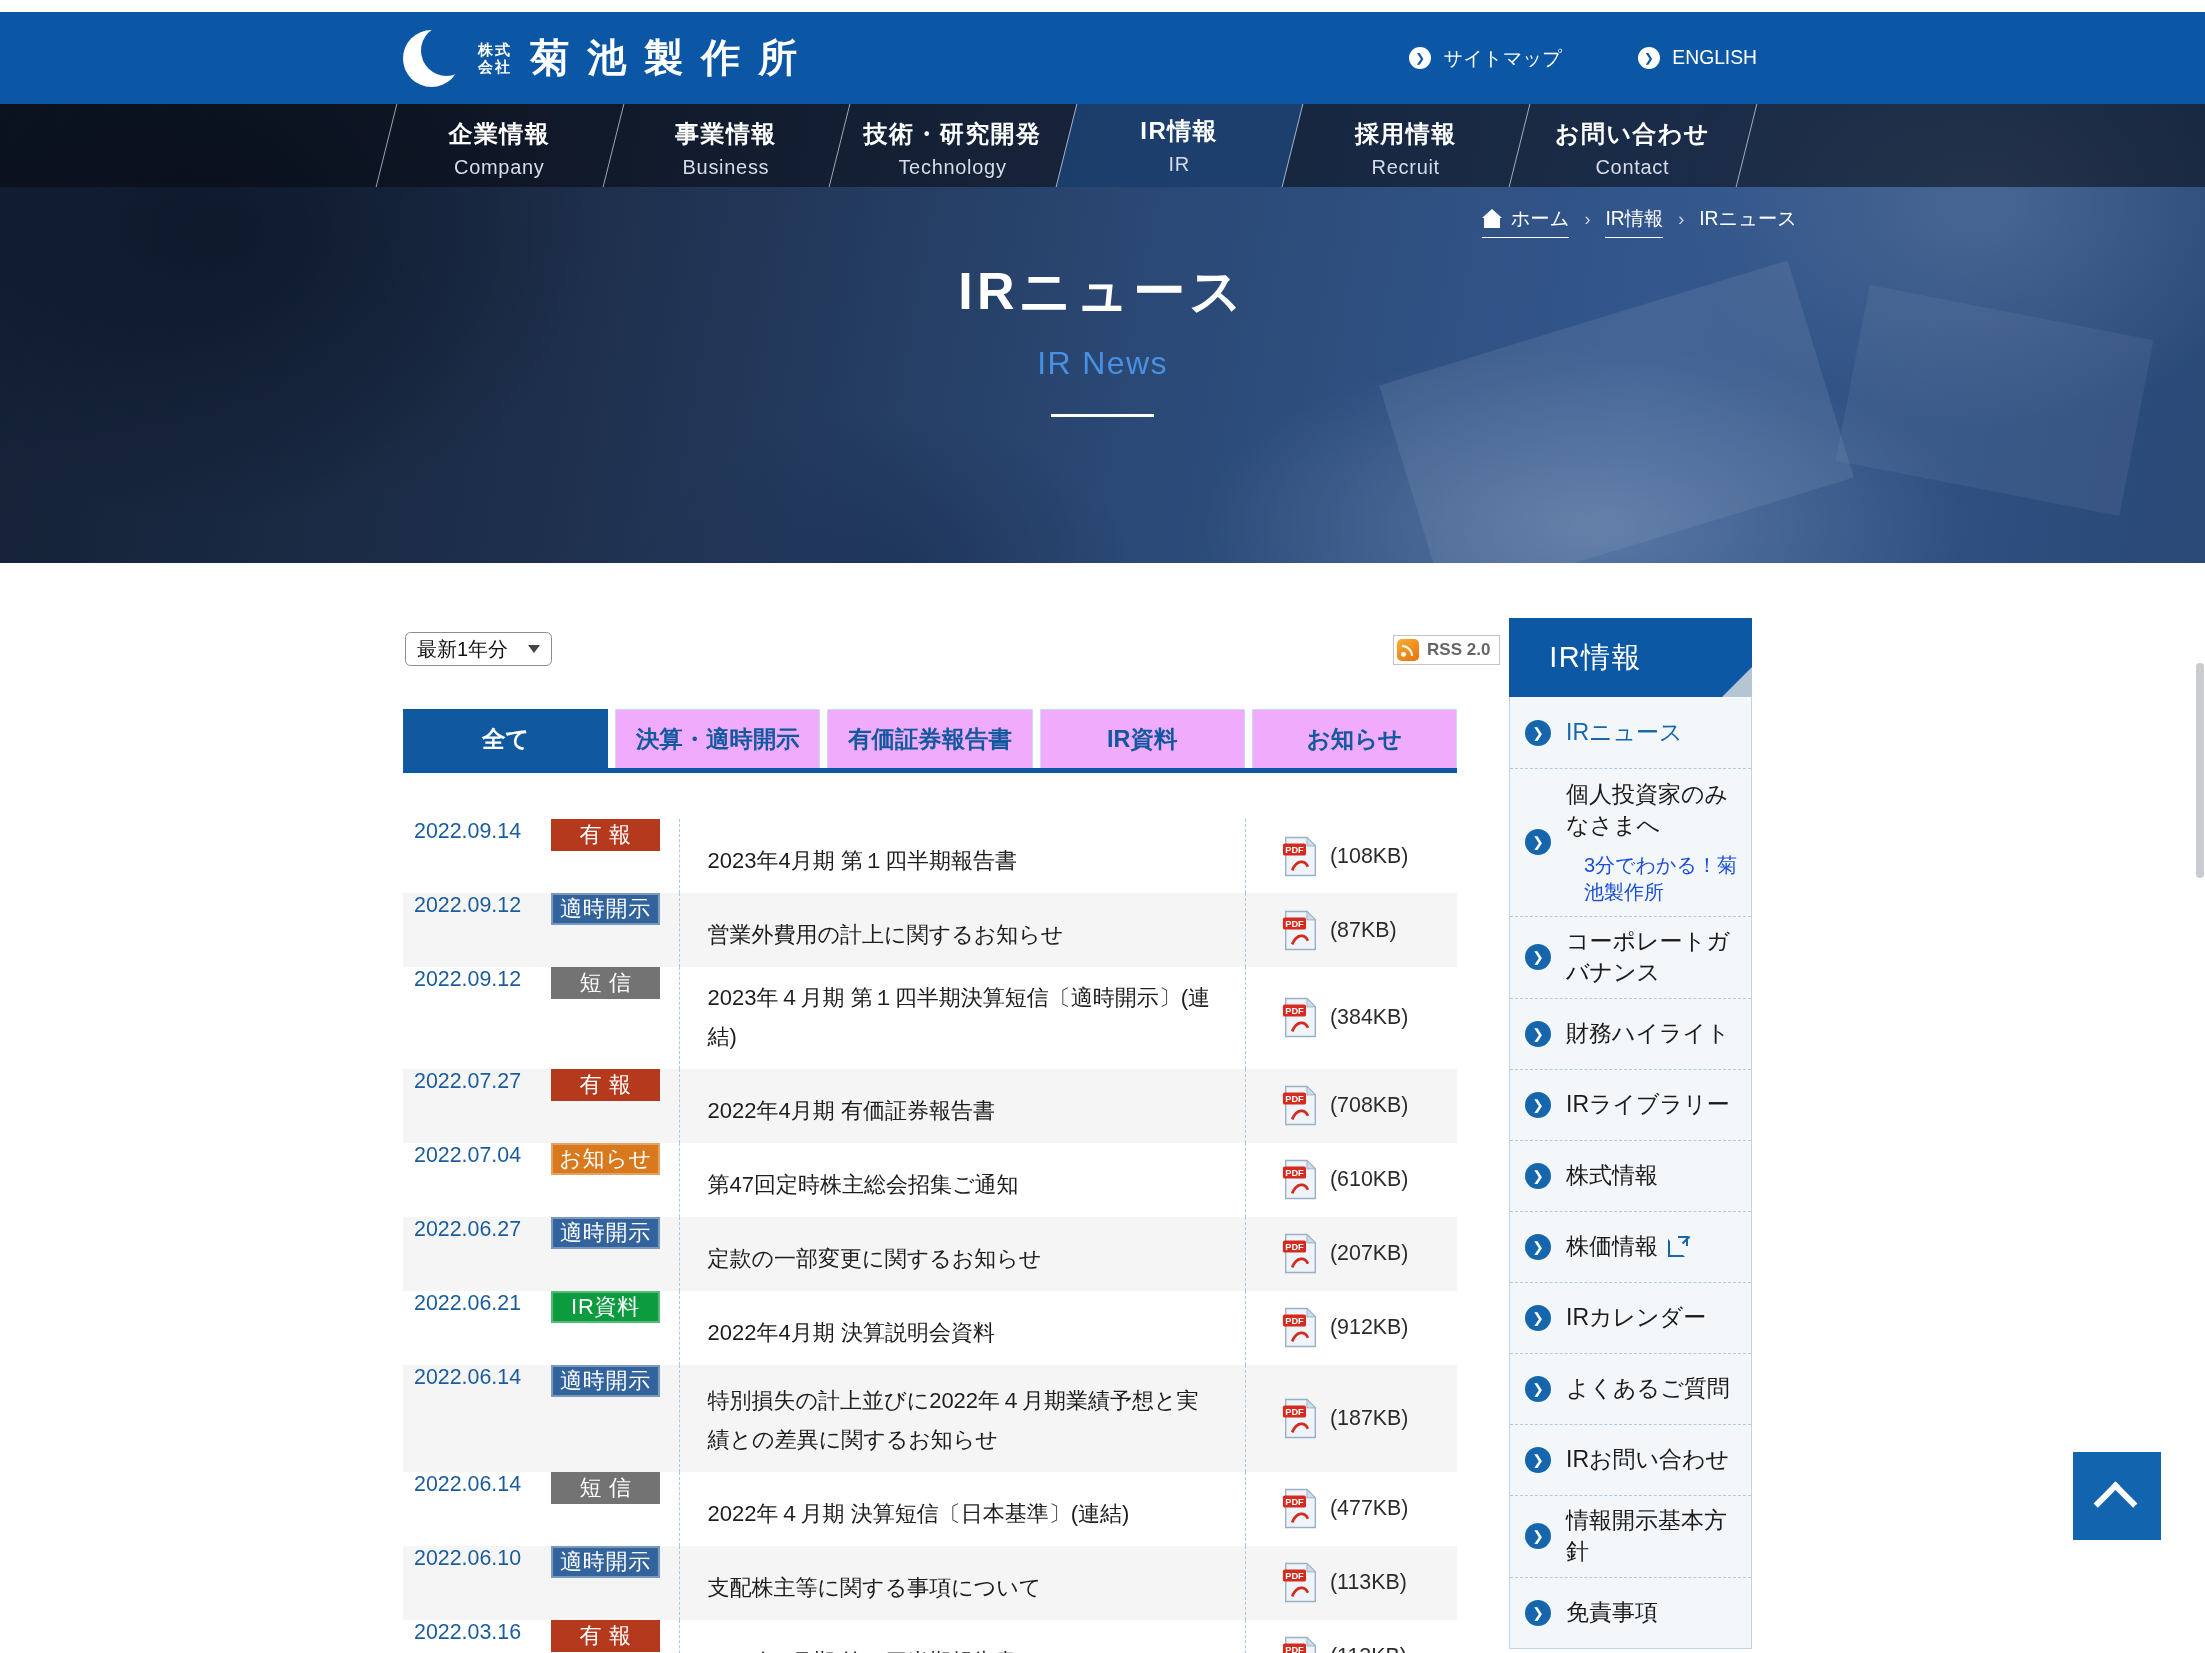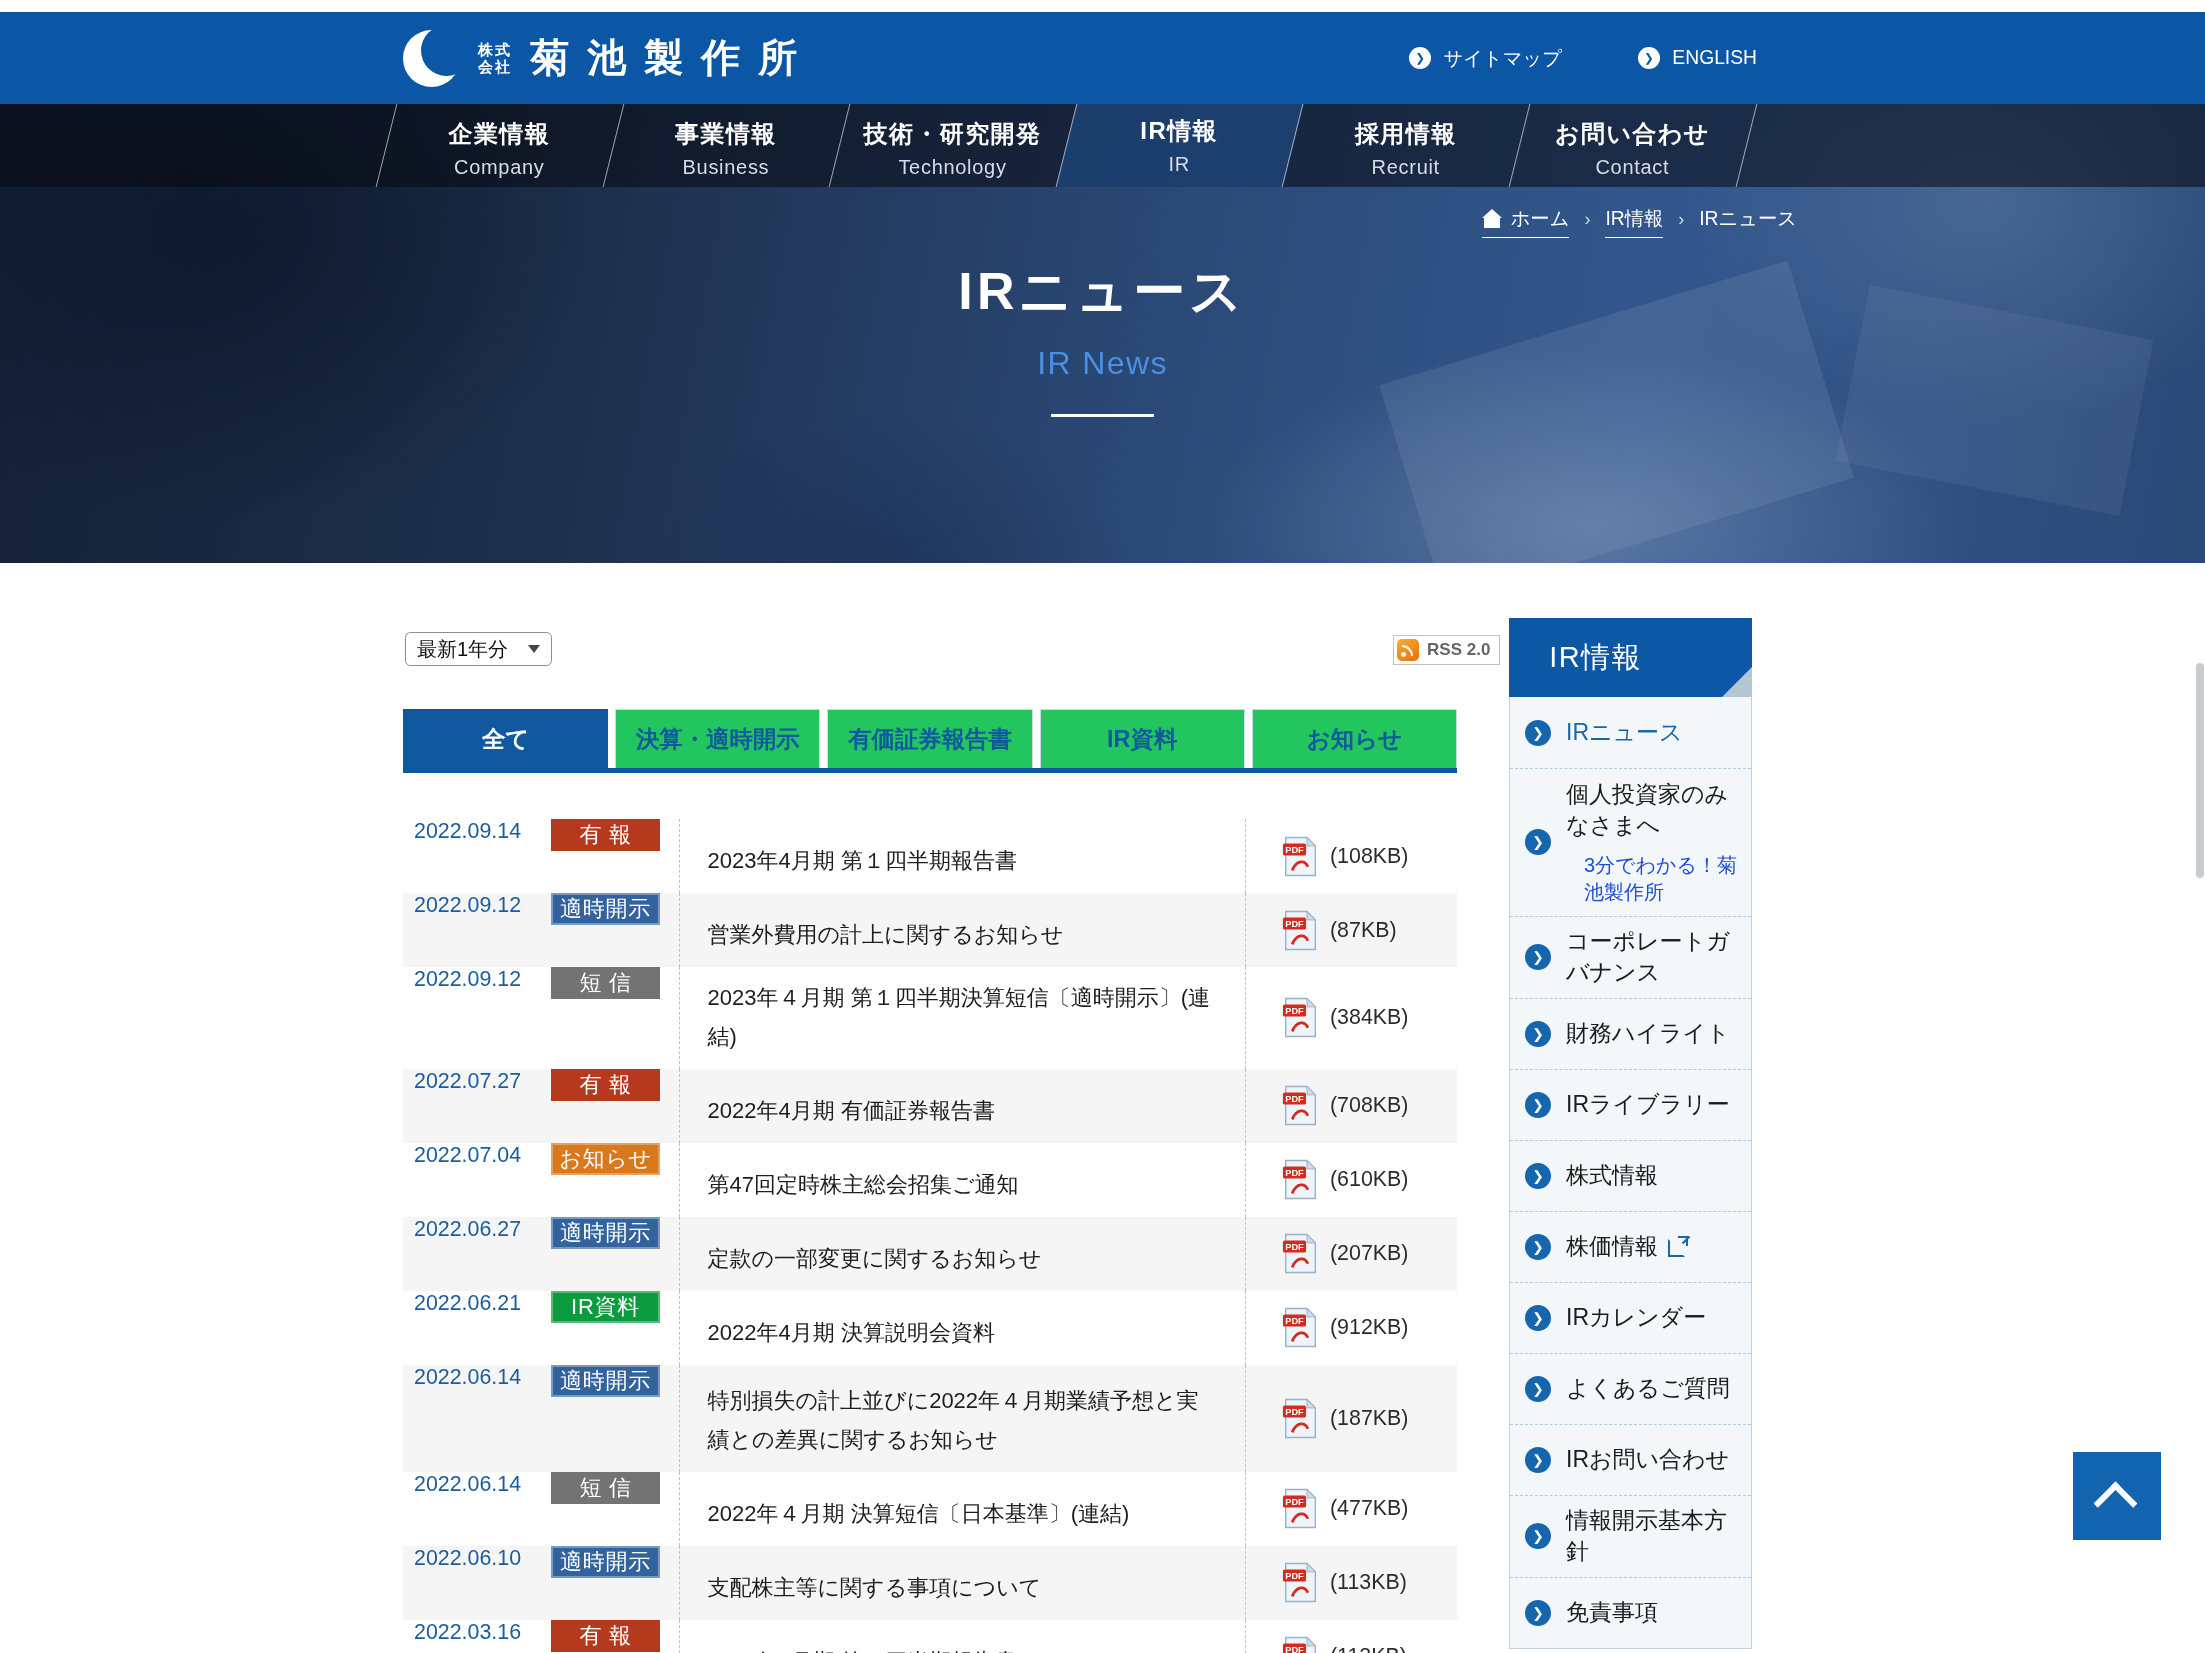--- a/index.html
+++ b/index.html
@@ -66,21 +66,21 @@
 
   .rss{position:absolute;left:1393px;top:72px;height:27.6px;border:1.4px solid #c3c3c3;background:#fff;display:flex;align-items:center;gap:8.3px;padding:0 8.3px 0 2.8px;cursor:pointer;}
   .rss-ico{width:22px;height:22px;border-radius:4.8px;background:linear-gradient(145deg,#f8ae33,#e8710a);position:relative;}
   .rss-ico::before{content:'';position:absolute;left:4.1px;bottom:4.1px;width:4.8px;height:4.8px;border-radius:50%;background:#fff;}
   .rss-ico::after{content:'';position:absolute;left:4.8px;bottom:4.8px;width:9px;height:9px;border:2.8px solid #fff;border-left:none;border-bottom:none;border-radius:0 100% 0 0;}
   .rss-txt{font-size:17px;font-weight:bold;color:#666;}
 
   
   .tabs{position:absolute;left:403px;top:146px;width:1054px;display:flex;gap:7px;border-bottom:5.5px solid #0d58a4;}
   .tab{flex:1;height:58px;display:flex;align-items:center;justify-content:center;font-size:23.4px;font-weight:bold;
-       color:#11599f;background:#22c55e;border:1.4px solid #c9dcea;border-bottom:none;cursor:pointer;}
+       color:#11599f;background:#f0abfc;border:1.4px solid #c9dcea;border-bottom:none;cursor:pointer;}
   .tab.active{background:#11599f;color:#fff;border-color:#11599f;}
 
   
   .news-list{position:absolute;left:403px;top:256px;width:1054px;}
   .row{display:flex;align-items:stretch;min-height:74px;}
   .row:nth-child(even){background:#f5f5f5;}
   .c-meta{width:276px;display:flex;align-items:flex-start;gap:18px;padding-left:11px;box-sizing:border-box;flex:none;}
   .date{font-size:21.4px;color:#1a5c9e;min-width:119px;cursor:pointer;}
   .badge{width:109px;height:32px;flex:none;display:flex;align-items:center;justify-content:center;font-size:22px;color:#fff;letter-spacing:0.7px;}
   .badge.yuho{background:#b5391c;}

